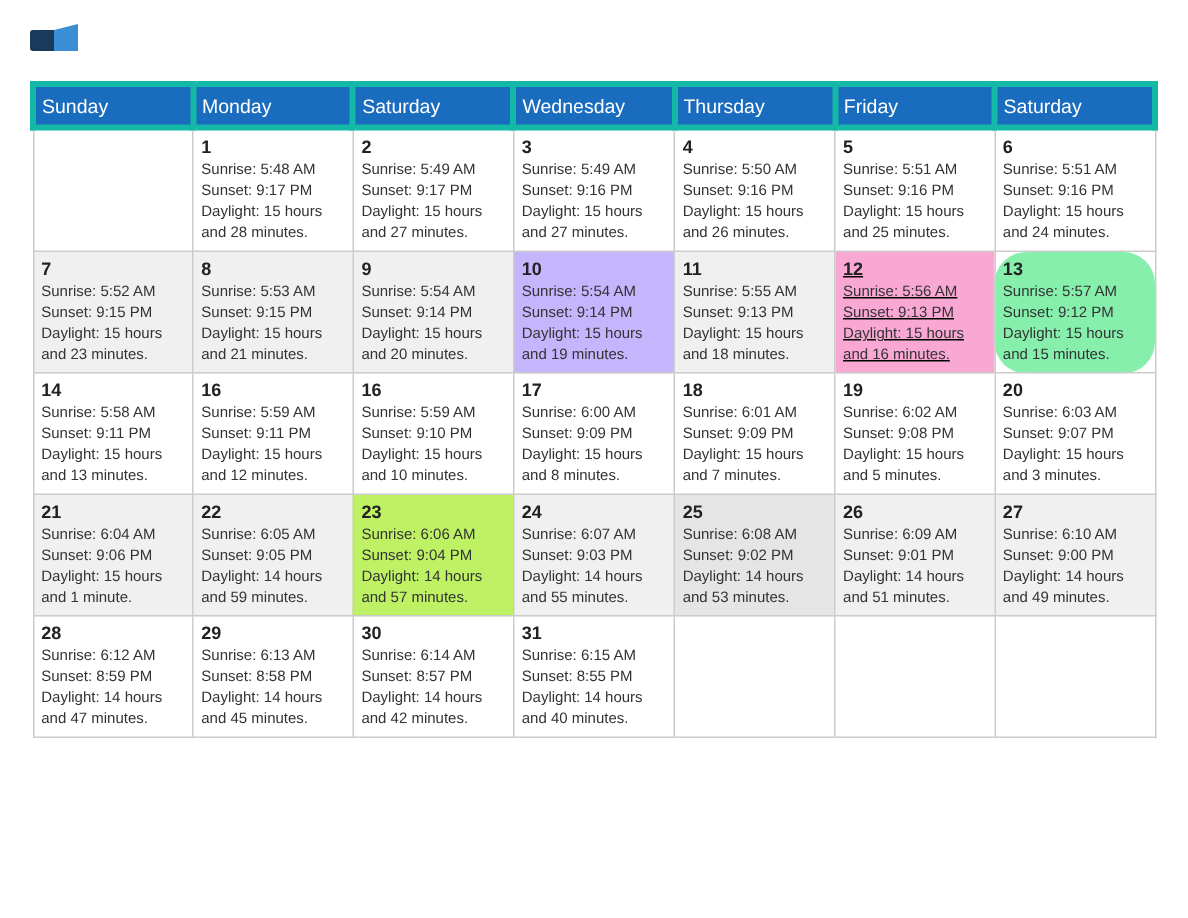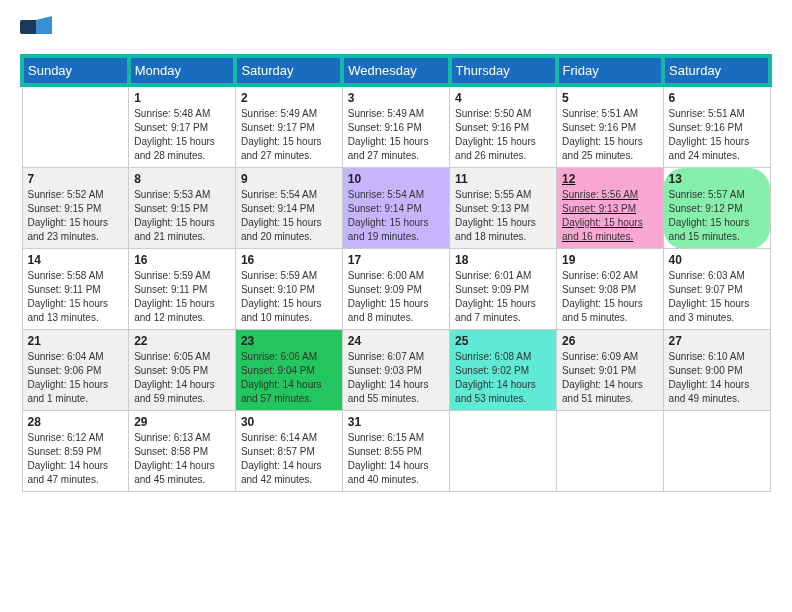--- a/index.html
+++ b/index.html
@@ -199,42 +199,42 @@
           </td>
           <td>
             <span class="day-num">18</span>
             <div class="day-info">Sunrise: 6:01 AM<br>Sunset: 9:09 PM<br>Daylight: 15 hours<br>and 7 minutes.</div>
           </td>
           <td>
             <span class="day-num">19</span>
             <div class="day-info">Sunrise: 6:02 AM<br>Sunset: 9:08 PM<br>Daylight: 15 hours<br>and 5 minutes.</div>
           </td>
           <td>
-            <span class="day-num">40</span>
+            <span class="day-num">20</span>
             <div class="day-info">Sunrise: 6:03 AM<br>Sunset: 9:07 PM<br>Daylight: 15 hours<br>and 3 minutes.</div>
           </td>
         </tr>
         <tr>
           <td style="background: rgb(240, 240, 240);">
             <span class="day-num">21</span>
             <div class="day-info">Sunrise: 6:04 AM<br>Sunset: 9:06 PM<br>Daylight: 15 hours<br>and 1 minute.</div>
           </td>
           <td style="background: rgb(240, 240, 240); margin-top: 22px;">
             <span class="day-num">22</span>
             <div class="day-info">Sunrise: 6:05 AM<br>Sunset: 9:05 PM<br>Daylight: 14 hours<br>and 59 minutes.</div>
           </td>
-          <td style="background: #22c55e;">
+          <td style="background: #bef264;">
             <span class="day-num">23</span>
             <div class="day-info">Sunrise: 6:06 AM<br>Sunset: 9:04 PM<br>Daylight: 14 hours<br>and 57 minutes.</div>
           </td>
           <td style="background: rgb(240, 240, 240);">
             <span class="day-num">24</span>
             <div class="day-info">Sunrise: 6:07 AM<br>Sunset: 9:03 PM<br>Daylight: 14 hours<br>and 55 minutes.</div>
           </td>
-          <td style="background: #5eead4;">
+          <td style="background: #e5e5e5;">
             <span class="day-num">25</span>
             <div class="day-info">Sunrise: 6:08 AM<br>Sunset: 9:02 PM<br>Daylight: 14 hours<br>and 53 minutes.</div>
           </td>
           <td style="background: rgb(240, 240, 240); margin-top: 16px;">
             <span class="day-num">26</span>
             <div class="day-info">Sunrise: 6:09 AM<br>Sunset: 9:01 PM<br>Daylight: 14 hours<br>and 51 minutes.</div>
           </td>
           <td style="background: rgb(240, 240, 240);">
             <span class="day-num">27</span>
             <div class="day-info">Sunrise: 6:10 AM<br>Sunset: 9:00 PM<br>Daylight: 14 hours<br>and 49 minutes.</div>

